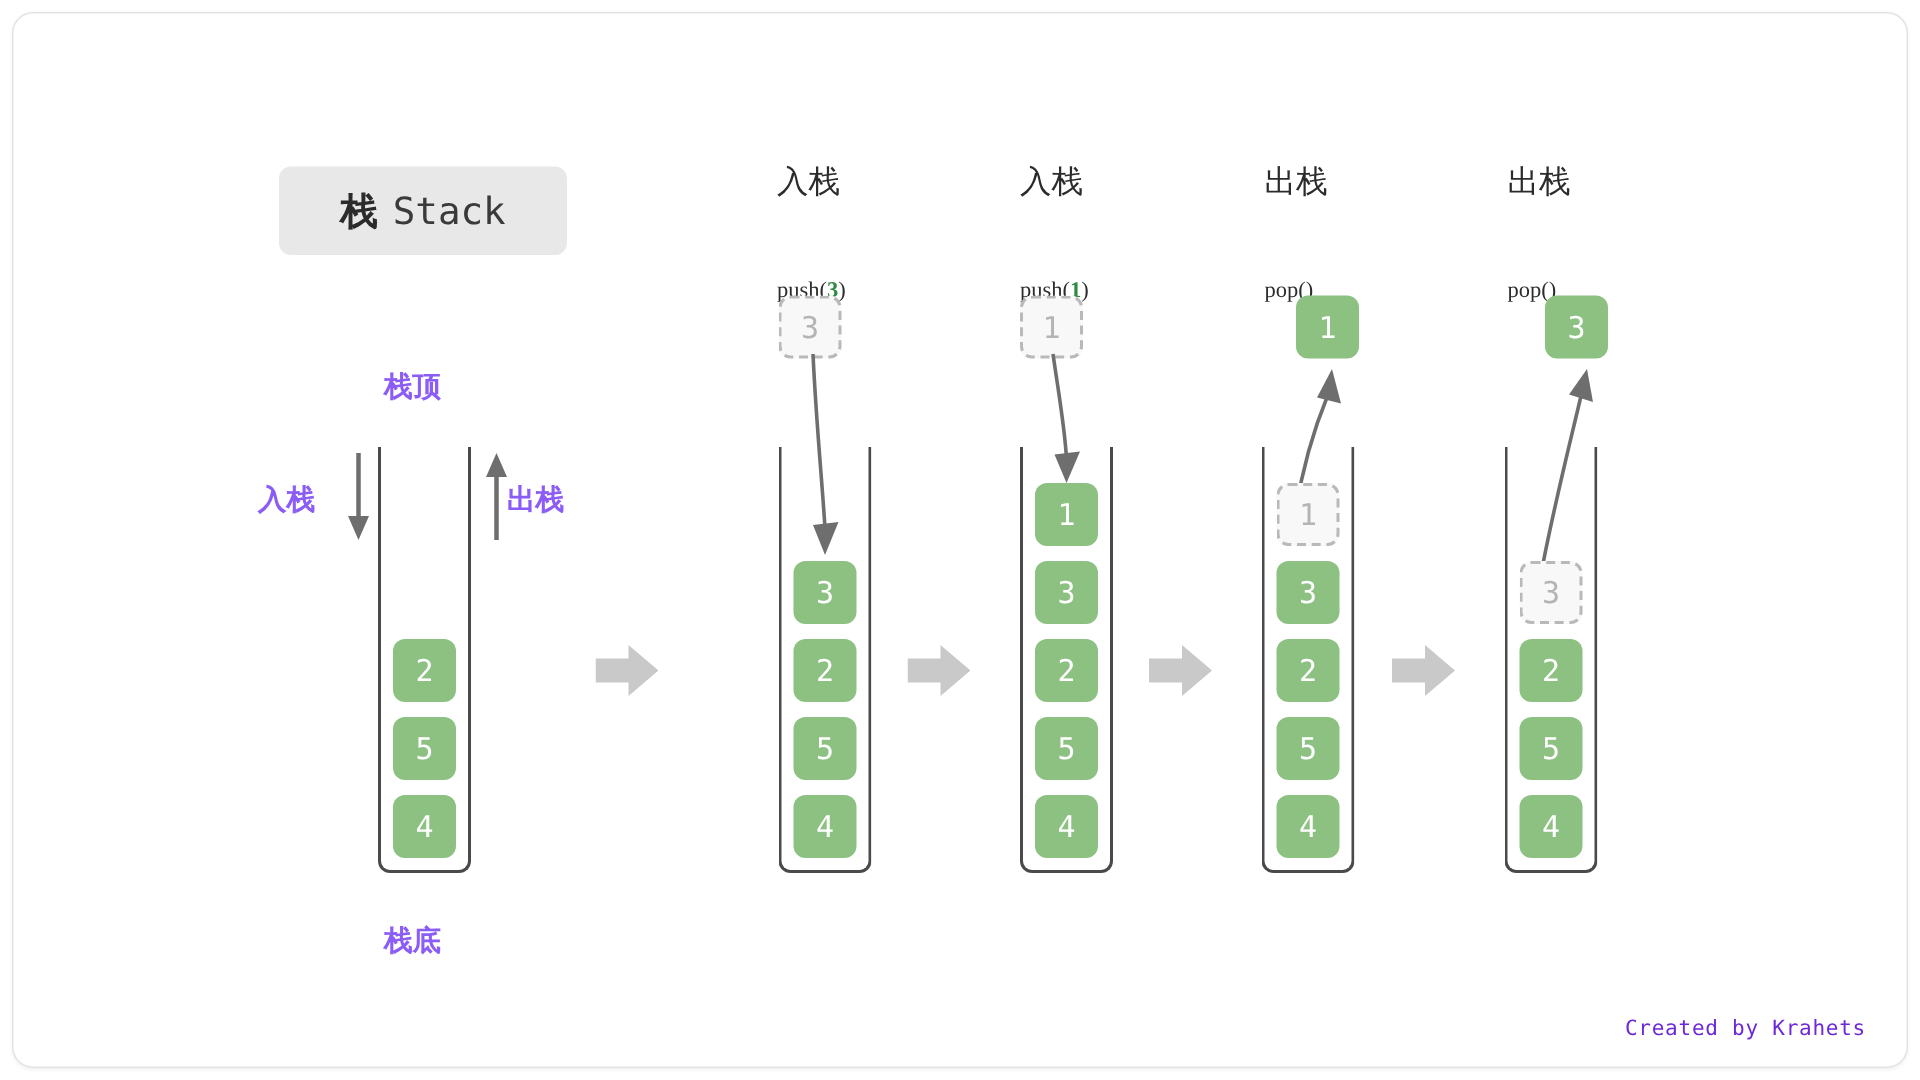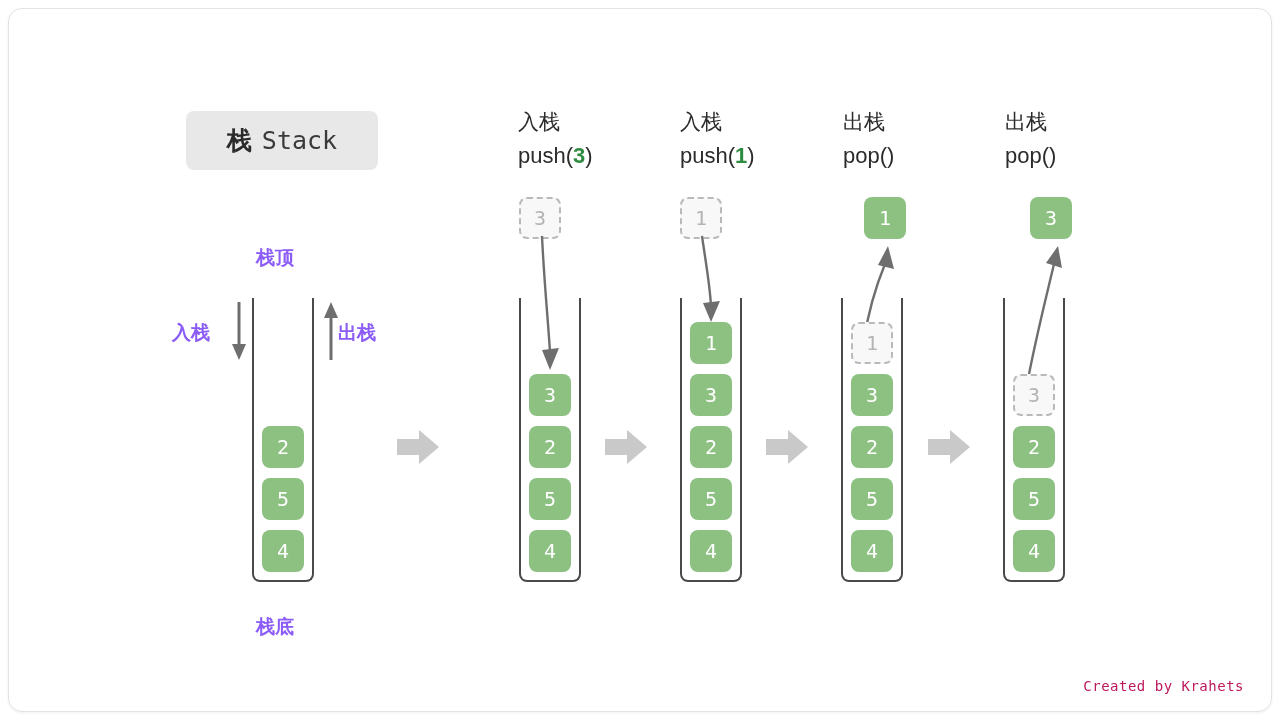--- a/index.html
+++ b/index.html
@@ -75,24 +75,25 @@
     position: absolute;
     white-space: nowrap;
     line-height: 1.55;
   }
   .col-head .ch-cn {
     font-size: 21px;
     color: #2b2b2b;
     display: block;
   }
   .col-head .ch-code {
-    font-family: Liberation Sans, sans-serif;
-    font-size: 22px;
+    font-family: Liberation Serif, serif;
+    font-size: 15px;
     color: #2b2b2b;
     display: block;
+    margin-top: 44px;
   }
   .col-head .ch-code .arg {
     color: #2e8b40;
     font-weight: bold;
   }
 
   
   .tube {
     position: absolute;
     box-sizing: border-box;
@@ -145,21 +146,21 @@
   .mini-arrow {
     position: absolute;
   }
 
   .credit {
     position: absolute;
     right: 36px;
     bottom: 26px;
     font-family: "DejaVu Sans Mono", "Liberation Mono", monospace;
     font-size: 14px;
-    color: #be185d;
+    color: #6d28d9;
     letter-spacing: 0.5px;
     white-space: nowrap;
   }
 </style>
 </head>
 <body>
 
 <div id="canvas">
 
   <div class="card-frame"></div>

